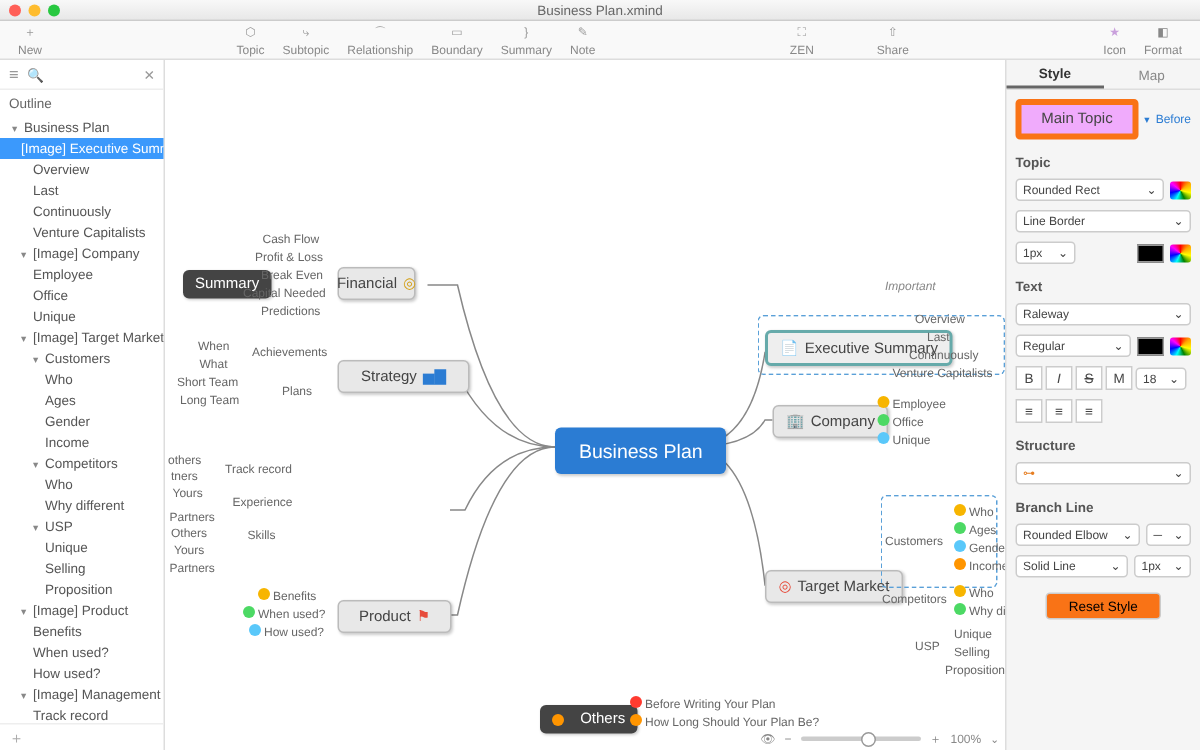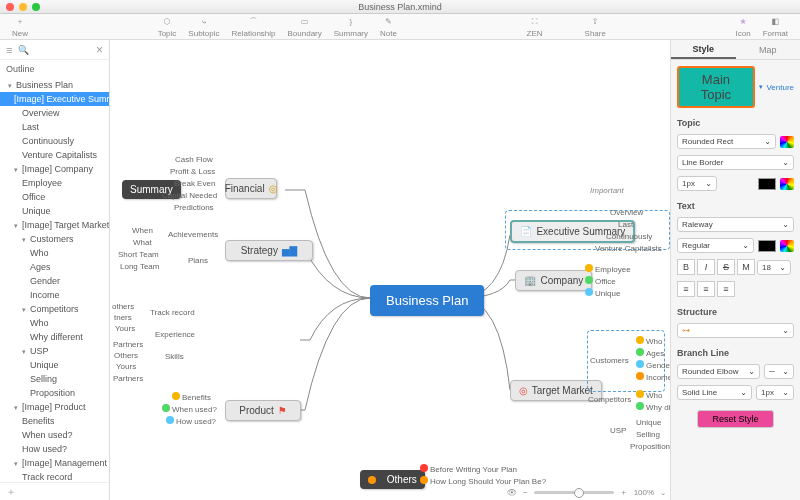--- a/index.html
+++ b/index.html
@@ -32,30 +32,30 @@
 .exec{border:2px solid #6aa;background:#eee}
 .sub{position:absolute;font-size:8px;color:#666;white-space:nowrap}
 .mark{width:8px;height:8px;border-radius:50%;display:inline-block;margin-right:2px}
 .m1{background:#f7b500}.m2{background:#4cd964}.m3{background:#5ac8fa}.m4{background:#ff3b30}.m5{background:#ff9500}
 svg.wires{position:absolute;top:0;left:0;width:100%;height:100%;pointer-events:none}
 .rightpanel{width:130px;background:#f5f5f5;border-left:1px solid #ddd;display:flex;flex-direction:column;font-size:9px}
 .tabs{display:flex;height:20px;border-bottom:1px solid #ddd}
 .tab{flex:1;display:flex;align-items:center;justify-content:center;font-size:9px;color:#888}
 .tab.active{color:#333;font-weight:600;border-bottom:2px solid #666}
 .panelbody{padding:6px;display:flex;flex-direction:column;gap:6px;overflow:auto}
-.chip{background:#14b8a6;border:2px solid #f97316;border-radius:3px;padding:4px 10px;font-size:13px;text-align:center}
+.chip{background:#f0abfc;border:4px solid #f97316;border-radius:3px;padding:4px 10px;font-size:10px;text-align:center}
 .update{color:#2b7cd3;font-size:8px}
 .sectitle{font-size:9px;font-weight:600;color:#555;margin-top:4px}
 .row{display:flex;align-items:center;gap:4px}
 .sel-input{flex:1;background:#fff;border:1px solid #ccc;border-radius:3px;padding:2px 4px;font-size:8px;display:flex;justify-content:space-between;align-items:center}
 .swatch{width:18px;height:12px;border:1px solid #999;background:#000}
 .rainbow{width:14px;height:12px;border-radius:2px;background:conic-gradient(red,orange,yellow,green,cyan,blue,magenta,red)}
 .btnrow{display:flex;gap:2px}
 .minibtn{width:18px;height:16px;border:1px solid #ccc;background:#fff;display:flex;align-items:center;justify-content:center;font-size:9px}
-.resetbtn{margin:4px auto;padding:3px 14px;border:1px solid #ccc;background:#ec4899;border-radius:3px;font-size:9px}
+.resetbtn{margin:4px auto;padding:3px 14px;border:1px solid #ccc;background:#f97316;border-radius:3px;font-size:9px}
 .statusbar{position:absolute;bottom:2px;right:4px;display:flex;align-items:center;gap:6px;font-size:8px;color:#888}
 .slider{width:80px;height:3px;background:#ccc;border-radius:2px;position:relative}
 .slider::after{content:"";position:absolute;left:50%;top:-3px;width:8px;height:8px;background:#fff;border:1px solid #999;border-radius:50%}
 .dashbox{position:absolute;border:1.5px dashed #5aa0d8;border-radius:4px}
 </style>
 </head>
 <body>
 
 <div class="titlebar">
   <div class="traffic">
@@ -276,21 +276,21 @@
 
   <div class="rightpanel">
     <div class="tabs">
       <div class="tab active">Style</div>
       <div class="tab">Map</div>
     </div>
     <div class="panelbody">
       <div class="row">
         <div class="chip" style="flex:1">Main Topic</div>
         <span style="color:#2b7cd3;font-size:7px">▾</span>
-        <span class="update">Venture</span>
+        <span class="update">Before</span>
       </div>
 
       <div class="sectitle">Topic</div>
       <div class="row">
         <div class="sel-input">
             <span>Rounded Rect</span>
             <span>⌄</span>
           </div>
         <div class="rainbow"></div>
       </div>

